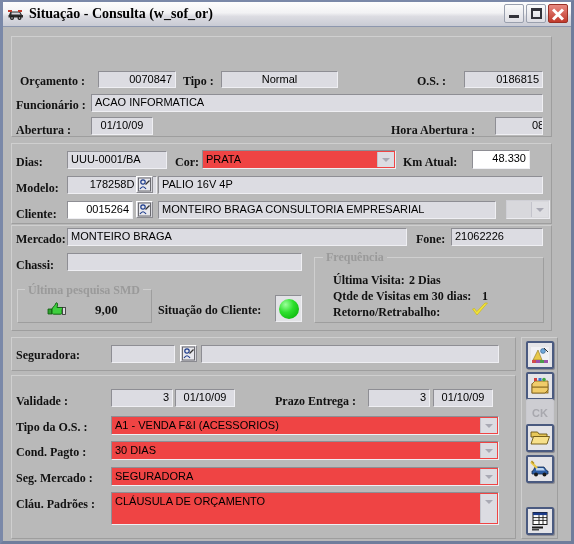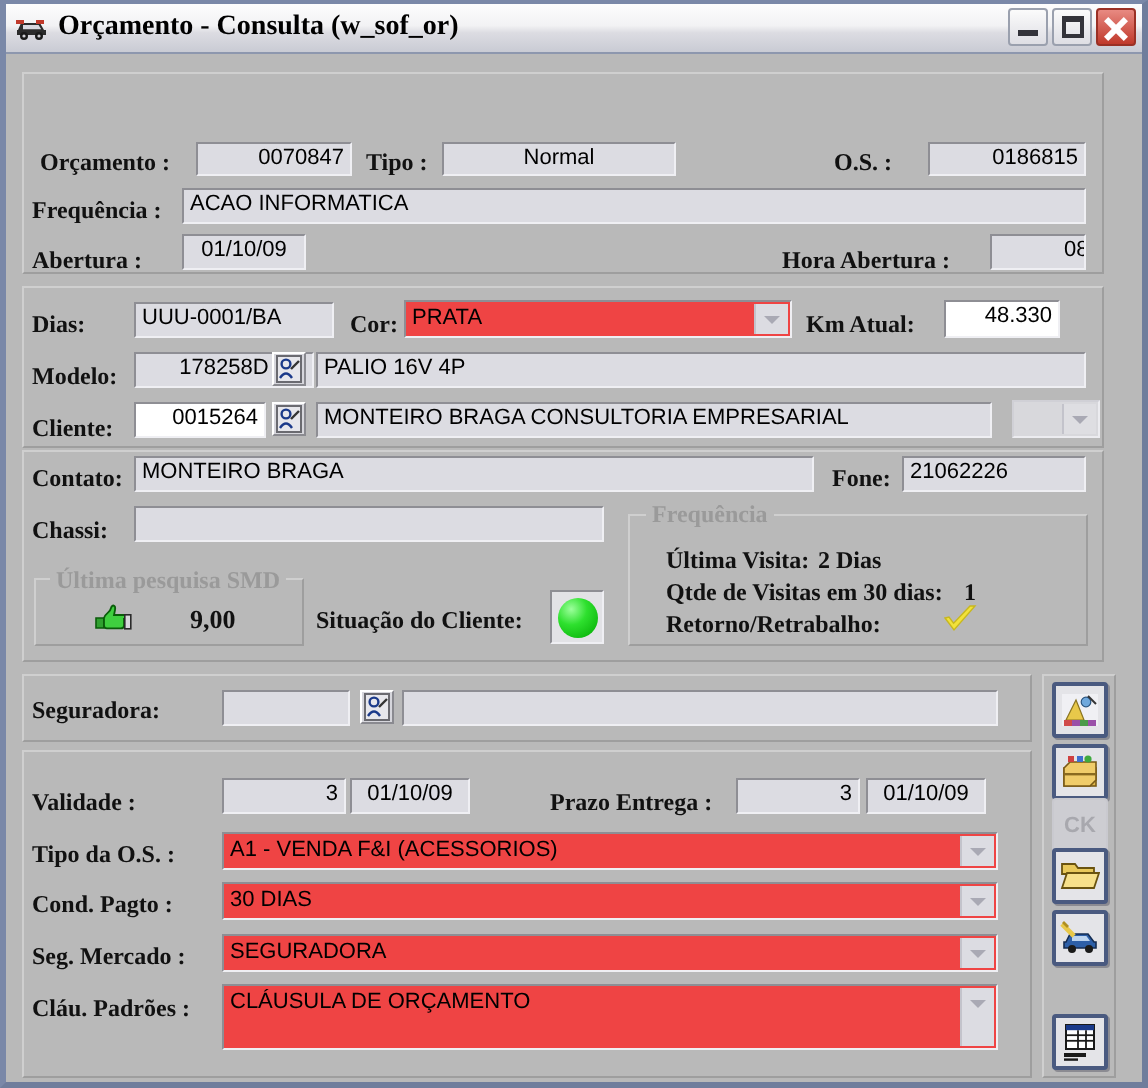--- a/index.html
+++ b/index.html
@@ -238,21 +238,21 @@
         <path d="M2 9 L3.5 5.5 L13 5.5 L15 9 L16 9 L16 11.5 L1.5 11.5 L1.5 9 Z" fill="#2b2b2b"></path>
         <path d="M4.5 6.5 L12.3 6.5 L13.6 8.6 L4.5 8.6 Z" fill="#d8d8e0"></path>
         <circle cx="5" cy="12" r="2" fill="#1a1a1a"></circle>
         <circle cx="12.5" cy="12" r="2" fill="#1a1a1a"></circle>
         <circle cx="5" cy="12" r="0.8" fill="#cfcfd4"></circle>
         <circle cx="12.5" cy="12" r="0.8" fill="#cfcfd4"></circle>
         <rect x="1" y="4" width="4" height="2" fill="#c0392b"></rect>
         <rect x="11" y="4" width="4" height="2" fill="#c0392b"></rect>
       </svg>
     </div>
-    <div class="title-text">Orçamento - Consulta (w_sof_or)</div>
+    <div class="title-text">Situação - Consulta (w_sof_or)</div>
     <div class="winbtns">
       <div class="winbtn">
           <span class="minus"></span>
         </div>
       <div class="winbtn">
           <span class="sq"></span>
         </div>
       <div class="winbtn close">
           <span class="x1"></span>
           <span class="x2"></span>
@@ -266,21 +266,21 @@
 
     <div class="lbl" style="left:17px; top:47px;">Orçamento :</div>
     <div class="fld r" style="left:95px; top:44px; width:78px; height:17px;">0070847</div>
 
     <div class="lbl" style="left:180px; top:47px;">Tipo :</div>
     <div class="fld c" style="left:218px; top:44px; width:117px; height:17px;">Normal</div>
 
     <div class="lbl" style="left:414px; top:47px;">O.S. :</div>
     <div class="fld r" style="left:461px; top:44px; width:79px; height:17px;">0186815</div>
 
-    <div class="lbl" style="left:13px; top:71px;">Frequência :</div>
+    <div class="lbl" style="left:13px; top:71px;">Funcionário :</div>
     <div class="fld" style="left:88px; top:67px; width:452px; height:18px;">ACAO INFORMATICA</div>
 
     <div class="lbl" style="left:13px; top:96px;">Abertura :</div>
     <div class="fld c" style="left:88px; top:90px; width:62px; height:18px;">01/10/09</div>
 
     <div class="lbl" style="left:388px; top:96px;">Hora Abertura :</div>
     <div class="fld c" style="left:492px; top:90px; width:48px; height:18px;padding-left:36px;">08:57</div>
 
     <div class="grp" style="left:8px; top:116px; width:541px; height:81px;"></div>
 
@@ -319,21 +319,21 @@
       </svg>
     </div>
     <div class="fld" style="left:155px; top:174px; width:338px; height:18px;">MONTEIRO BRAGA CONSULTORIA EMPRESARIAL</div>
     <div class="combo" style="left:503px; top:173px; width:44px; height:19px; background:#d8d8dc; border-color:#d0d0d6 #ececf0 #ececf0 #d0d0d6;">
       <span></span>
       <span class="arrow" style="background:#dedee2;"></span>
     </div>
 
     <div class="grp" style="left:8px; top:198px; width:541px; height:106px;"></div>
 
-    <div class="lbl" style="left:13px; top:205px;">Contato:</div>
+    <div class="lbl" style="left:13px; top:205px;">Mercado:</div>
     <div class="fld" style="left:64px; top:201px; width:340px; height:18px;">MONTEIRO BRAGA</div>
 
     <div class="lbl" style="left:413px; top:205px;">Fone:</div>
     <div class="fld" style="left:448px; top:201px; width:92px; height:18px;">21062226</div>
 
     <div class="lbl" style="left:13px; top:231px;">Chassi:</div>
     <div class="fld" style="left:64px; top:226px; width:235px; height:18px;"></div>
 
     <div class="grp" style="left:311px; top:230px; width:230px; height:66px;"></div>
     <div class="grpcap" style="left:320px; top:223px;">Frequência</div>

